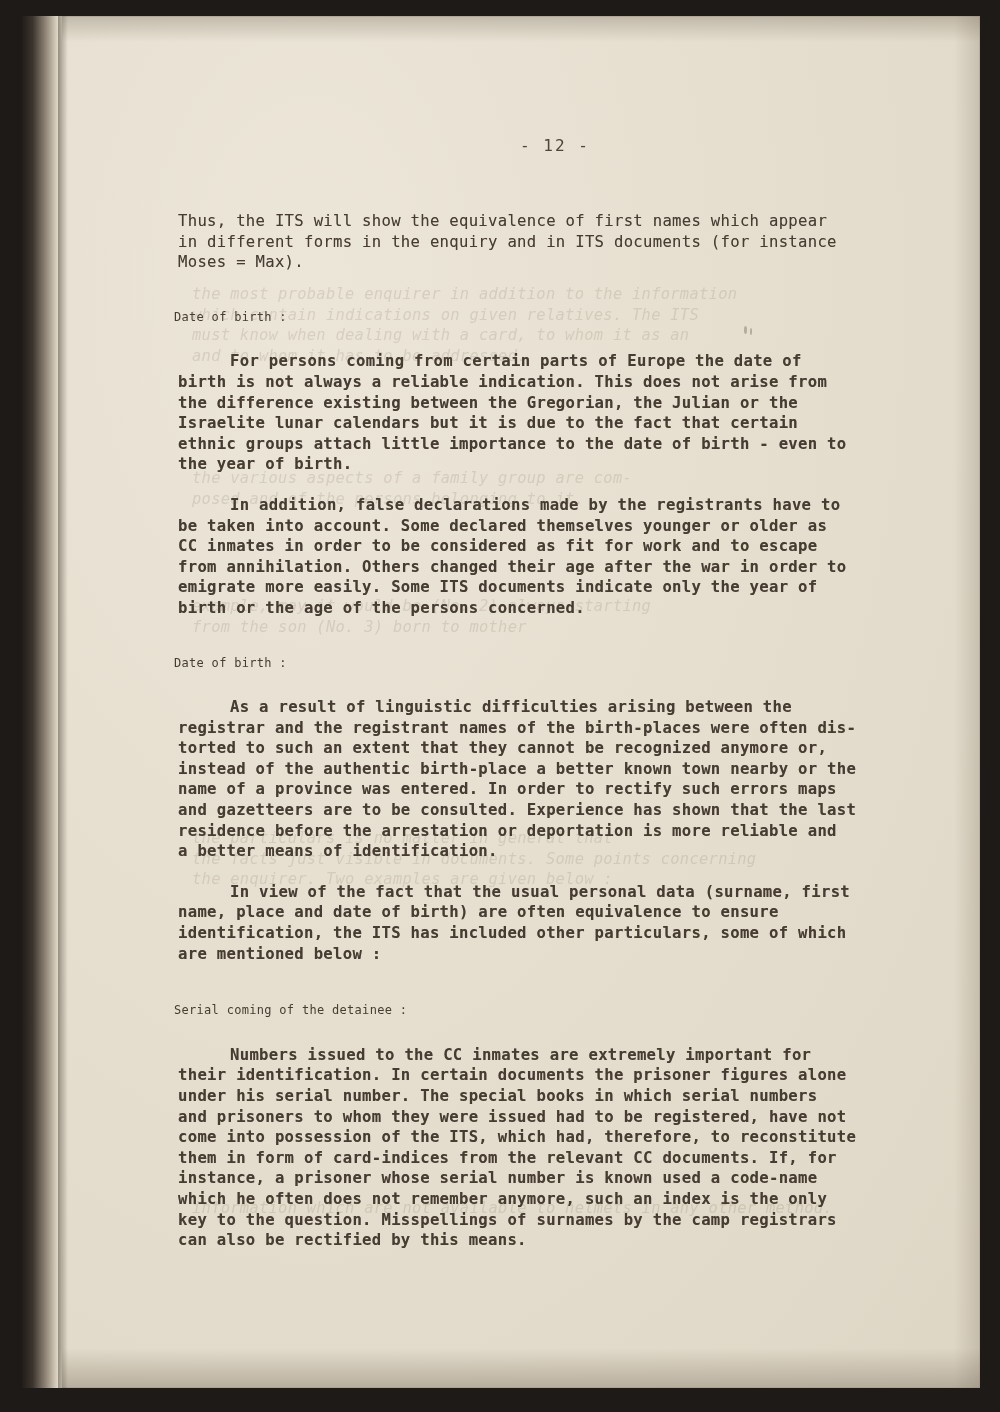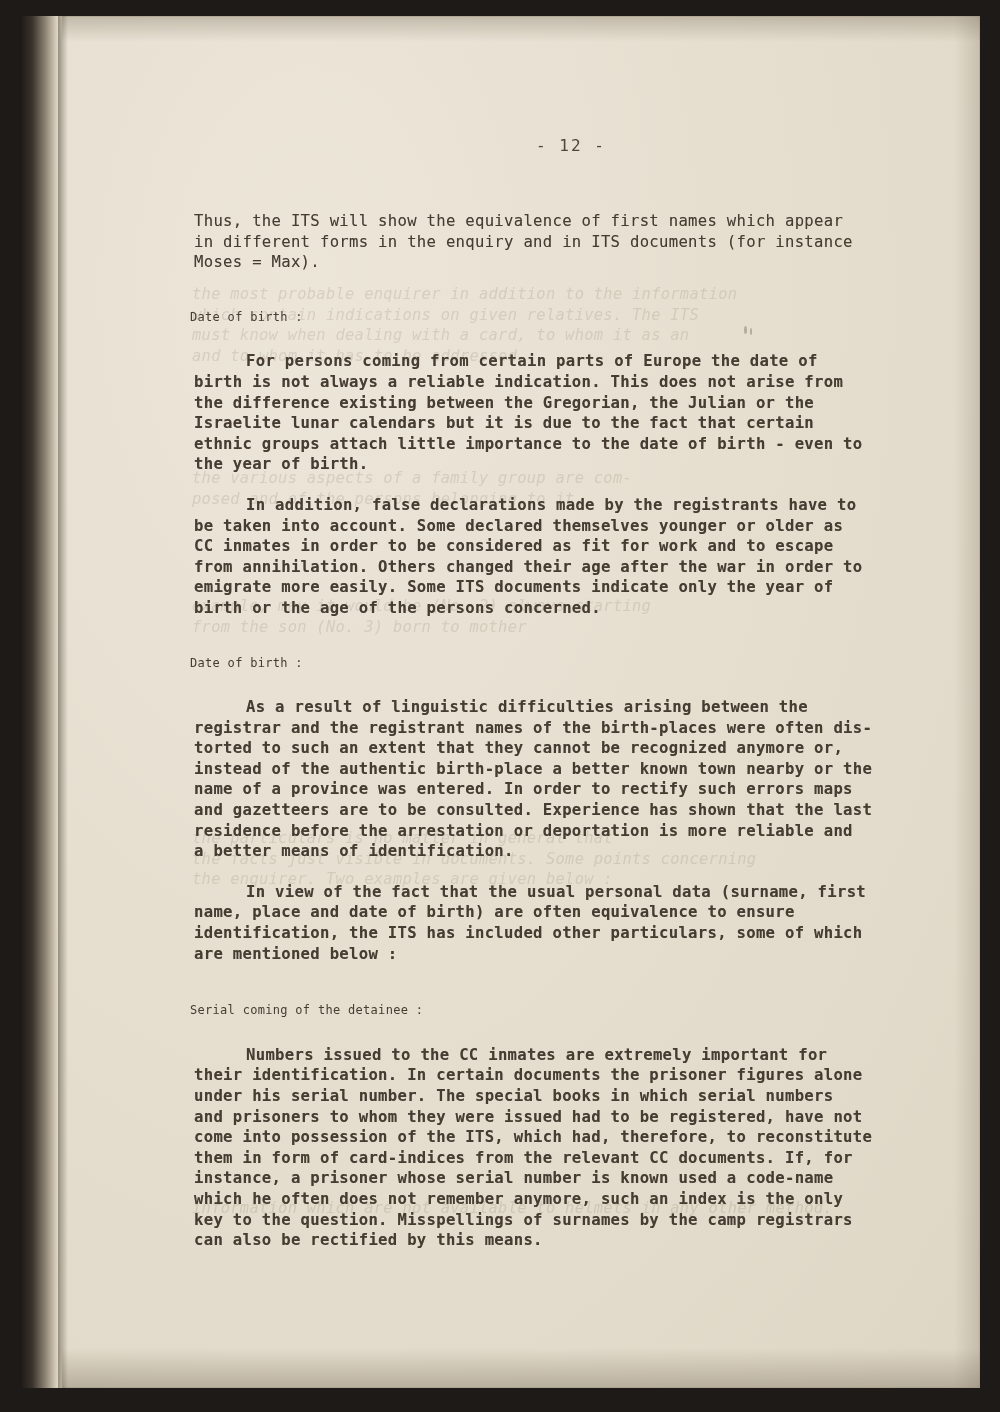--- a/index.html
+++ b/index.html
@@ -63,21 +63,21 @@
     background: linear-gradient(to top, rgba(120,108,90,0.40), rgba(231,225,211,0));
   }
   #right-edge {
     position: absolute; right: 0; top: 0; width: 26px; height: 1372px;
     background: linear-gradient(to left, rgba(120,108,90,0.25), rgba(231,225,211,0));
   }
 
   
   #content {
     position: absolute;
-    left: 164px;
+    left: 148px;
     top: 120px;
     width: 740px;
   }
 
   .folio {
     text-align: center;
     font-size: 16px;
     letter-spacing: 2px;
     color: #4f453a;
     margin: 0 0 56px 0;

